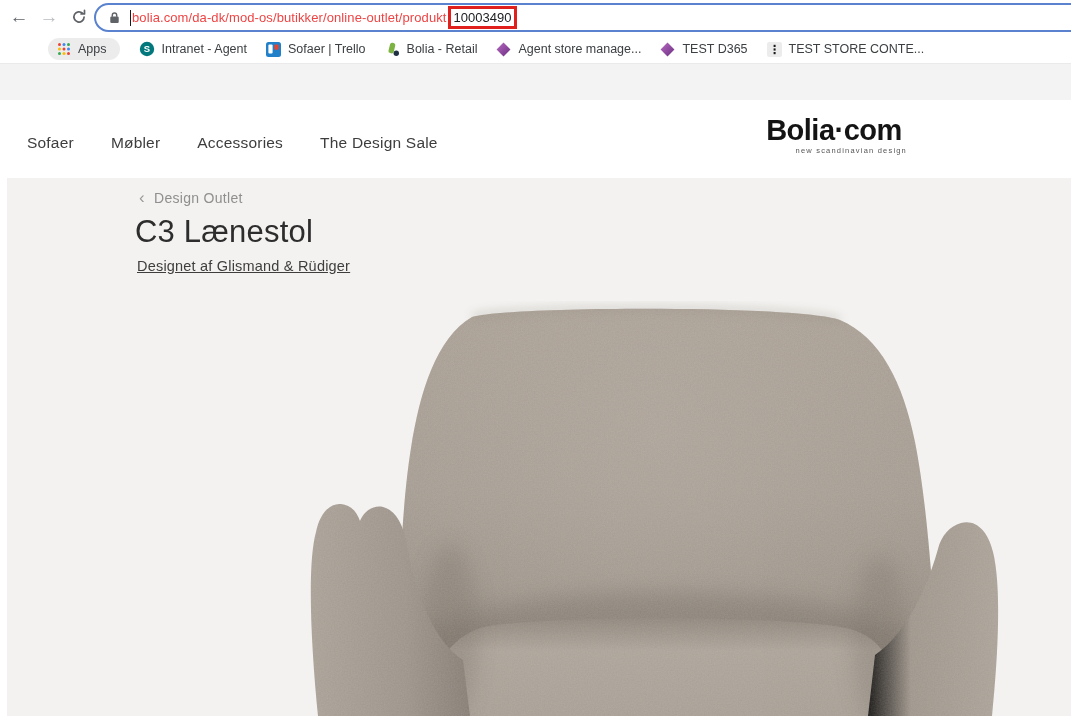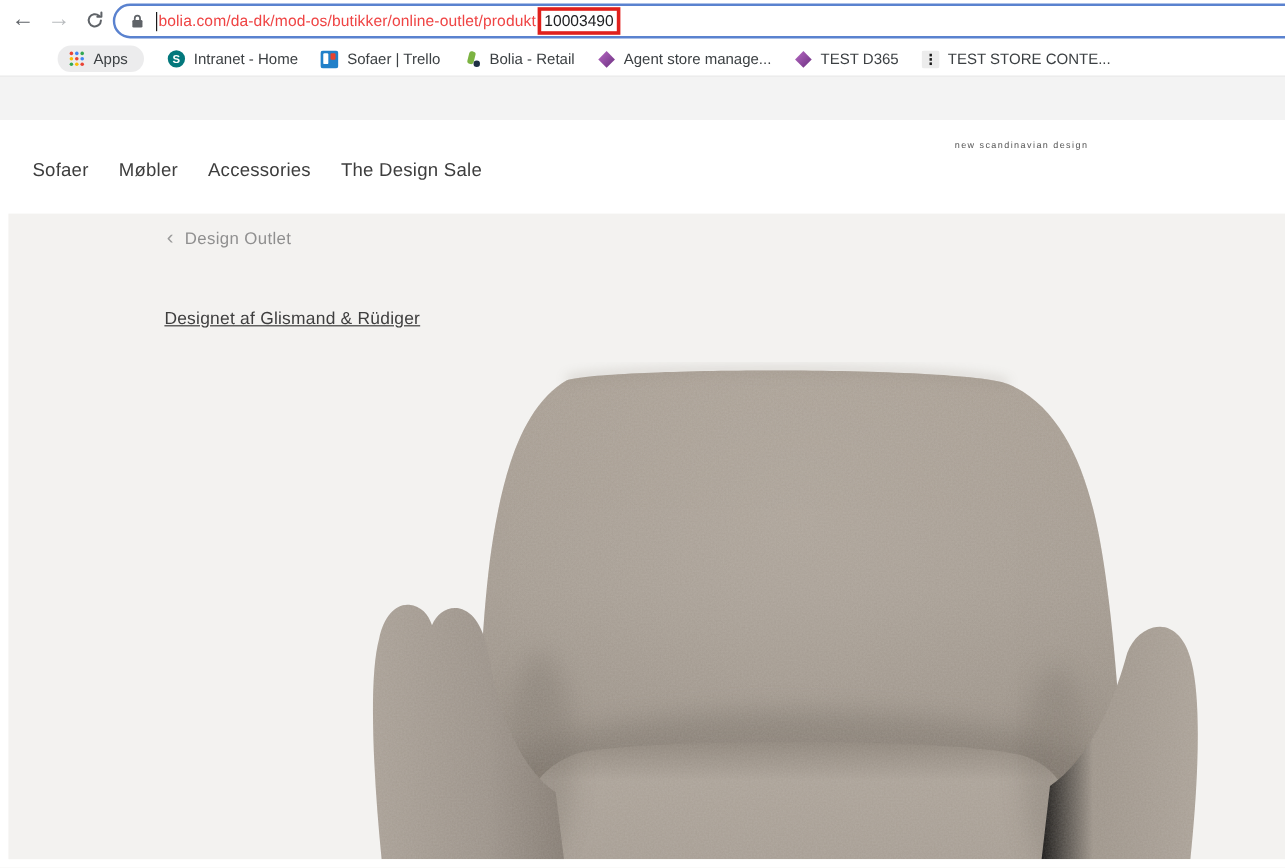--- a/index.html
+++ b/index.html
@@ -24,21 +24,21 @@
   .bookmarks-row{position:absolute;top:35px;left:0;right:0;height:28px;background:#fff;
     display:flex;align-items:center;padding-left:8px;font-size:12.5px;color:#3c4043;margin-left:40px;}
   .apps-pill{display:flex;align-items:center;gap:7px;background:#ececed;border-radius:13px;
     padding:4px 13px 4px 9px;cursor:pointer;}
   .bm{display:flex;align-items:center;gap:7px;margin-left:19px;cursor:pointer;white-space:nowrap;}
   .bm svg,.apps-pill svg{flex:0 0 auto;display:block;}
   
   .top-band{position:absolute;top:63px;left:0;right:0;height:37px;background:#f3f3f3;border-top:1px solid #eaeaea;}
   
   .site-header{position:absolute;top:100px;left:0;right:0;height:78px;background:#fff;}
-  .site-nav{position:absolute;left:27px;top:34px;display:flex;gap:25px;font-size:15.5px;color:#3d3d3d;letter-spacing:0.2px;justify-content:flex-end;}
+  .site-nav{position:absolute;left:27px;top:34px;display:flex;gap:37px;font-size:15.5px;color:#3d3d3d;letter-spacing:0.2px;justify-content:flex-end;}
   .site-nav span{cursor:pointer;}
   .logo{position:absolute;left:761px;top:15px;width:146px;text-align:center;cursor:pointer;}
   .logo-title{font-size:29px;font-weight:600;color:#141414;letter-spacing:-0.5px;line-height:1.05;}
   .logo-tagline{font-size:7.5px;letter-spacing:1.2px;color:#555;margin-top:1px;text-align:right;}
   
   .content{position:absolute;top:178px;left:7px;width:1064px;height:538px;background:#f3f2f0;overflow:hidden;}
   .breadcrumb{position:absolute;left:132px;top:11px;display:flex;align-items:center;gap:9px;
     font-size:14px;color:#8f8f8f;cursor:pointer;letter-spacing:0.3px;}
   .breadcrumb .chev{font-size:17px;line-height:1;color:#9a9a9a;}
   .product-title{position:absolute;left:128px;top:36px;font-size:31px;color:#2d2d2d;letter-spacing:0.2px;}
@@ -95,21 +95,21 @@
         <circle cx="7" cy="11.5" r="1.5" fill="#fbbc05"></circle>
         <circle cx="11.5" cy="11.5" r="1.5" fill="#ea4335"></circle>
     </svg>
     <span>Apps</span>
   </div>
   <div class="bm">
     <svg width="16" height="16" viewBox="0 0 16 16">
       <circle cx="8" cy="8" r="7.2" fill="#03787c"></circle>
       <text x="8" y="11.4" text-anchor="middle" font-size="9.5" font-weight="bold" fill="#fff" font-family="Liberation Sans,sans-serif">S</text>
     </svg>
-    <span>Intranet - Home</span>
+    <span>Intranet - Agent</span>
   </div>
   <div class="bm">
     <svg width="15" height="15" viewBox="0 0 15 15">
       <rect width="15" height="15" rx="2.5" fill="#2180c9"></rect>
       <rect x="2.4" y="2.4" width="4.2" height="9" rx="1" fill="#ffffff"></rect>
       <rect x="8.4" y="2.4" width="4.2" height="5.4" rx="1" fill="#e8432e"></rect>
     </svg>
     <span>Sofaer | Trello</span>
   </div>
   <div class="bm">
@@ -145,20 +145,21 @@
 <div class="top-band"></div>
 
 <div class="site-header">
   <div class="site-nav">
     <span>Sofaer</span>
     <span>Møbler</span>
     <span>Accessories</span>
     <span>The Design Sale</span>
   </div>
   <div class="logo">
+    <div class="logo-title">Bolia·com</div>
     <div class="logo-tagline">new scandinavian design</div>
   </div>
 </div>
 
 <div class="content">
 
   <svg class="chair-svg" viewBox="7 178 1064 538" preserveAspectRatio="none">
     <defs>
       <linearGradient id="gBack" x1="0" y1="306" x2="0" y2="716" gradientUnits="userSpaceOnUse">
         <stop offset="0" stop-color="#a79d92"></stop>
@@ -215,14 +216,15 @@
     <ellipse cx="880" cy="640" rx="28" ry="84" fill="#6f675e" opacity="0.28" filter="url(#fB1)" clip-path="url(#chairClip)"></ellipse>
     <use href="#pArmL" fill="url(#gArmL)"></use>
     <use href="#pArmR" fill="url(#gArmR)"></use>
     <rect x="300" y="300" width="720" height="416" filter="url(#fNoise)" clip-path="url(#chairClip)" opacity="0.55"></rect>
   </svg>
 
   <div class="breadcrumb">
     <span class="chev">‹</span>
     <span>Design Outlet</span>
   </div>
+  <div class="product-title">C3 Lænestol</div>
   <div class="product-sub">Designet af Glismand &amp; Rüdiger</div>
 </div>
 
 </body></html>

